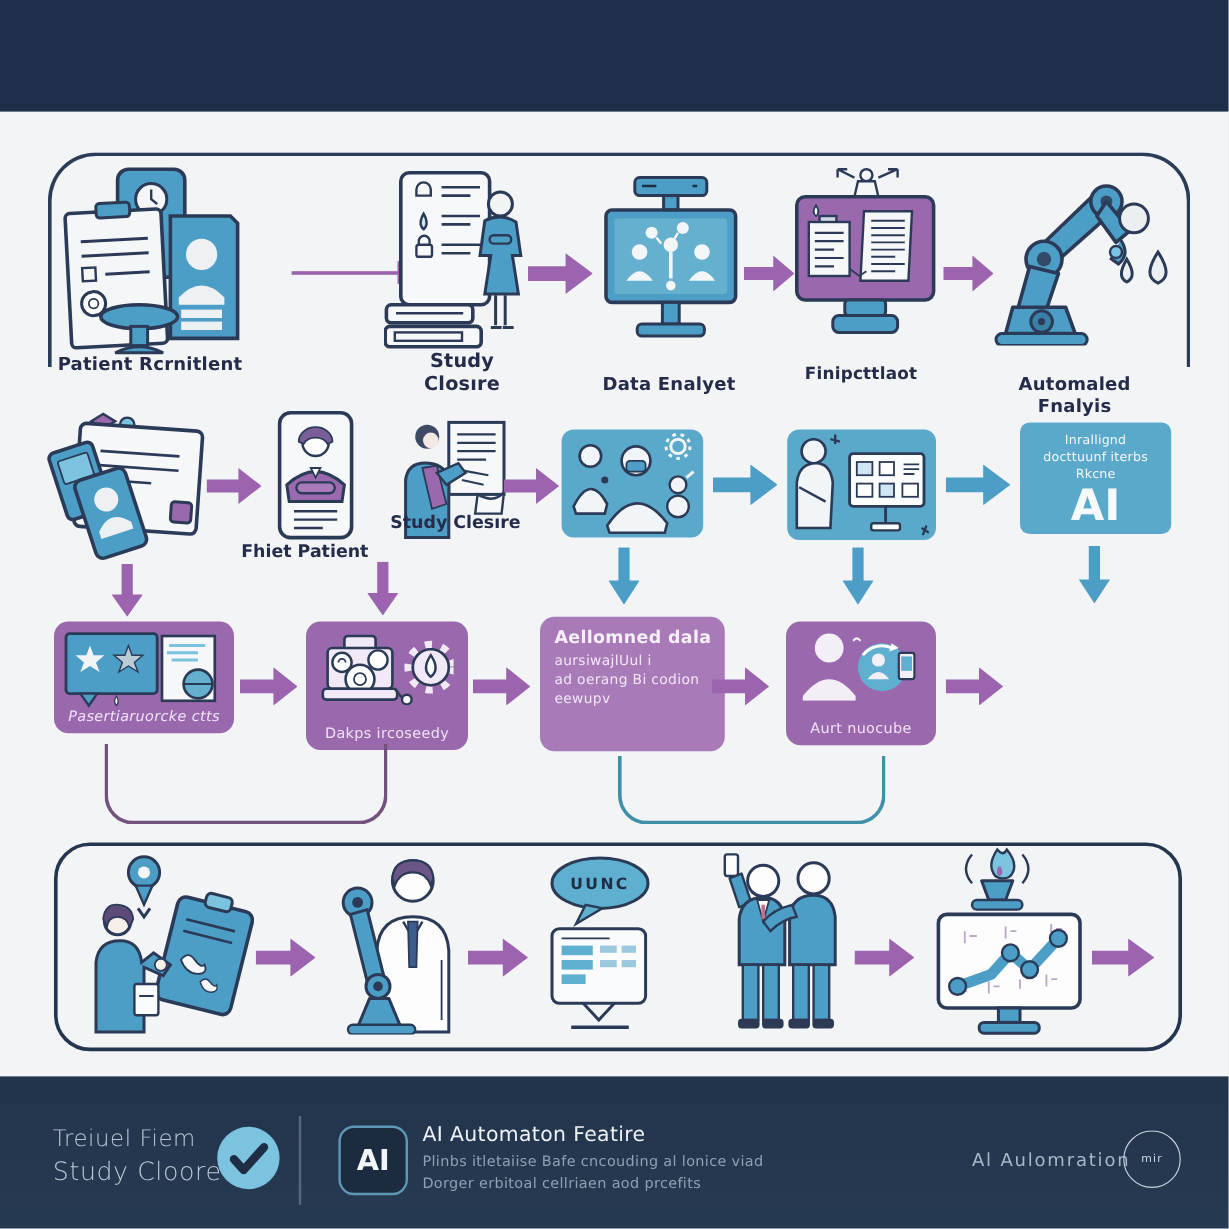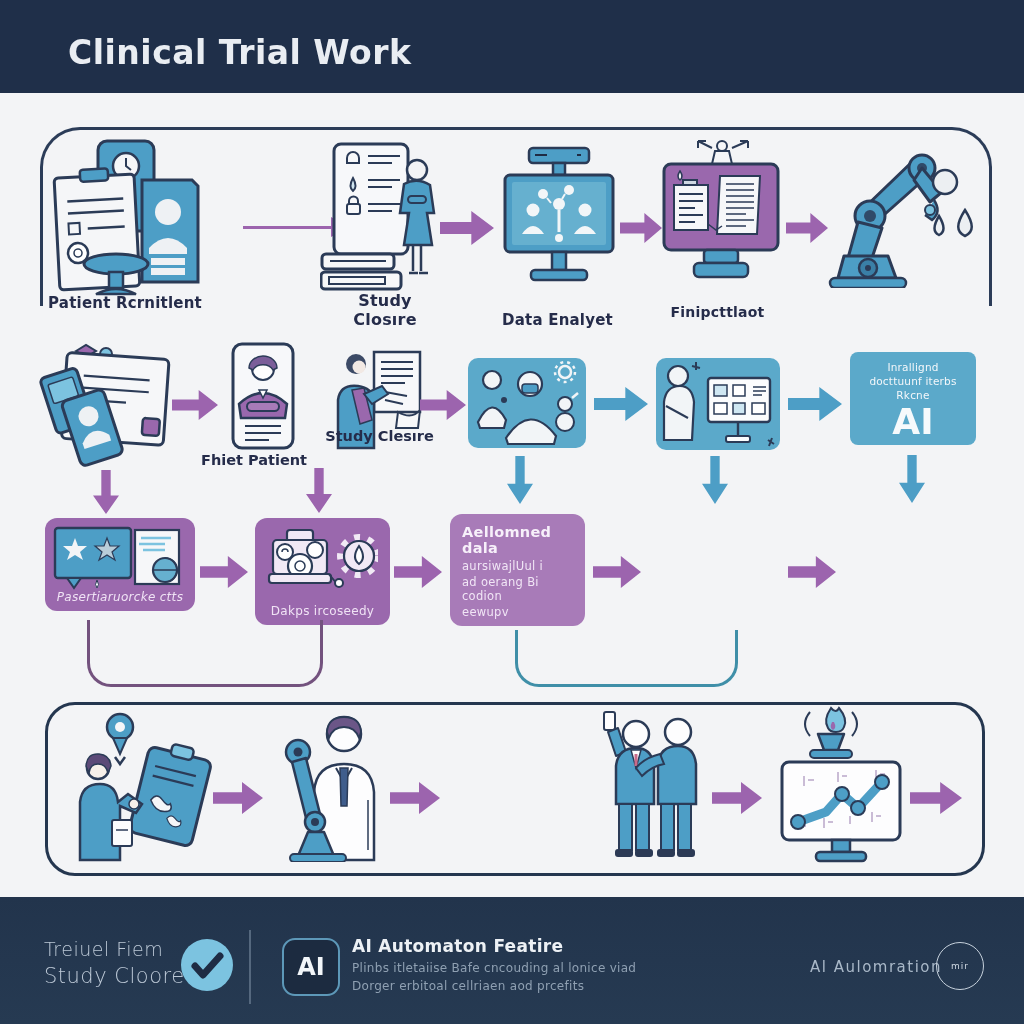--- a/index.html
+++ b/index.html
@@ -31,34 +31,33 @@
   .aib-big{text-align:center;color:#f6fafc;font-size:36px;font-weight:bold;line-height:1.05;}
   .p3-title{font-size:14.5px;font-weight:bold;color:#f7f0fa;margin:10px 0 3px 12px;letter-spacing:.3px;}
   .p3-line{font-size:11.5px;color:#f1e6f6;margin:2px 16px 0 12px;letter-spacing:.3px;}
   .b5-line{text-align:center;font-size:10.5px;color:#eef5f8;}
   
   .f-left{font-weight:300;color:#bcc8d6;letter-spacing:.5px;}
   .f-divider{width:2px;background:#55687e;}
   .ai-badge{width:54px;height:54px;border:2.5px solid #5d98b8;border-radius:13px;background:#1c2b40;
             display:flex;align-items:center;justify-content:center;color:#f2f6f9;
             font-size:24px;font-weight:bold;}
-  .f-title{font-size:17px;font-weight:bold;color:#edf1f5;letter-spacing:.3px;}
+  .f-title{font-size:17px;font-weight:normal;color:#edf1f5;letter-spacing:.3px;}
   .f-sub{font-size:12px;color:#8fa0b2;letter-spacing:.3px;}
   .f-right{font-size:15px;color:#a9b8c8;letter-spacing:1.5px;}
   .f-circle{width:46px;height:46px;border:1.5px solid #c6d1dc;border-radius:50%;
             display:flex;align-items:center;justify-content:center;font-size:9px;color:#cfd8e2;letter-spacing:1px;}
   svg{display:block;}
 </style>
 </head>
 <body>
 
 <div id="canvas">
 
   <div class="abs hdr"></div>
-  <div class="abs hdr-title">Clinical Trial Work</div>
 
   <div class="abs frame1"></div>
 
   <div class="abs" style="left:52px;top:138px">
     <svg width="150" height="160" viewBox="0 0 150 160">
       <rect x="46" y="3" width="56" height="90" rx="9" fill="#4d9ec6" stroke="#2b3b57" stroke-width="3"></rect>
       <circle cx="74" cy="28" r="13" fill="#f5f6f8" stroke="#2b3b57" stroke-width="2.5"></circle>
       <path d="M74 20v8l5 4" fill="none" stroke="#2b3b57" stroke-width="2"></path>
       <g transform="rotate(-3 45 95)">
         <rect x="5" y="38" width="80" height="112" rx="4" fill="#f5f6f8" stroke="#2b3b57" stroke-width="3"></rect>
@@ -169,20 +168,21 @@
       <rect x="12" y="130" width="76" height="10" rx="5" fill="#4d9ec6" stroke="#2b3b57" stroke-width="2.5"></rect>
     </svg>
   </div>
   <div class="abs" style="left:925px;top:168px">
     <svg width="60" height="95" viewBox="0 0 60 95">
       <circle cx="20" cy="14" r="12" fill="#eceff2" stroke="#2b3b57" stroke-width="2.5"></circle>
       <path d="M14 48C8 58 8 64 14 67 20 64 20 58 14 48Z" fill="#eceff2" stroke="#2b3b57" stroke-width="2.5"></path>
       <path d="M40 42C31 56 31 64 40 68 49 64 49 56 40 42Z" fill="#eceff2" stroke="#2b3b57" stroke-width="2.5"></path>
     </svg>
   </div>
+  <div class="abs lbl1" style="left:818px;top:311px;width:155px">Automaled Fnalyis</div>
 
   <div class="abs" style="left:36px;top:342px">
     <svg width="145" height="125" viewBox="0 0 145 125">
       <polygon points="40,9 50,3 60,9 50,15" fill="#9a68ad" stroke="#2b3b57" stroke-width="2"></polygon>
       <circle cx="70" cy="12" r="6" fill="#7cc3e0" stroke="#2b3b57" stroke-width="2"></circle>
       <g transform="rotate(4 80 60)">
         <rect x="28" y="14" width="102" height="86" rx="5" fill="#f6f7f9" stroke="#2b3b57" stroke-width="3"></rect>
         <path d="M46 36h66M46 48h66M46 60h44" stroke="#2b3b57" stroke-width="2.2"></path>
         <rect x="108" y="74" width="17" height="17" rx="3" fill="#9a68ad" stroke="#2b3b57" stroke-width="2.5"></rect>
       </g>
@@ -311,29 +311,44 @@
       <circle cx="92" cy="28" r="15" fill="#f1e9f5" stroke="#2b3b57" stroke-width="2.2"></circle>
       <path d="M92 18q-8 12 0 18 8-6 0-18z" fill="#fff" stroke="#2b3b57" stroke-width="2"></path>
       <path d="M62 46q6 8 8 9" fill="none" stroke="#2b3b57" stroke-width="2"></path>
       <circle cx="72" cy="55" r="4" fill="#fff" stroke="#2b3b57" stroke-width="2"></circle>
     </svg>
     <div class="p-lbl">Dakps ircoseedy</div>
   </div>
 
   <div class="abs arr arr-r" style="left:394px;top:556px;width:48px;height:32px"></div>
 
-  <div class="abs p-box" style="left:450px;top:514px;width:135px;height:112px;background:#a87bb8">
+  <div class="abs p-box" style="left:450px;top:514px;width:154px;height:112px;background:#a87bb8">
     <div class="p3-title">Aellomned dala</div>
     <div class="p3-line">aursiwajlUul i</div>
     <div class="p3-line">ad oerang Bi codion</div>
     <div class="p3-line">eewupv</div>
   </div>
 
   <div class="abs arr arr-r" style="left:593px;top:556px;width:48px;height:32px"></div>
 
+  <div class="abs p-box" style="left:655px;top:518px;width:125px;height:103px">
+    <svg class="abs" style="left:10px;top:8px" width="105" height="58" viewBox="0 0 105 58">
+      <circle cx="26" cy="14" r="12" fill="#f4eff7"></circle>
+      <path d="M4 54q22-28 44 0v4H4z" fill="#f4eff7"></path>
+      <path d="M46 8q3-4 6 0" fill="none" stroke="#f4eff7" stroke-width="1.8"></path>
+      <circle cx="70" cy="30" r="20" fill="#5fb0d0"></circle>
+      <path d="M54 20a20 20 0 0 1 24-6" fill="none" stroke="#fff" stroke-width="2.5"></path>
+      <polygon points="78,10 84,14 76,17" fill="#fff"></polygon>
+      <circle cx="67" cy="24" r="5.5" fill="#f4eff7"></circle>
+      <path d="M58 40q9-12 18 0z" fill="#f4eff7"></path>
+      <rect x="84" y="18" width="13" height="22" rx="2" fill="#f4eff7" stroke="#2b3b57" stroke-width="1.8"></rect>
+      <rect x="86" y="21" width="9" height="12" fill="#5fb0d0"></rect>
+    </svg>
+    <div class="p-lbl">Aurt nuocube</div>
+  </div>
 
   <div class="abs arr arr-r" style="left:788px;top:556px;width:48px;height:32px"></div>
 
 
   <div class="abs" style="left:87px;top:620px;width:230px;height:64px;border:3px solid #73527e;border-top:none;border-radius:0 0 24px 24px"></div>
   <div class="abs" style="left:515px;top:630px;width:217px;height:54px;border:3px solid #3f8fa8;border-top:none;border-radius:0 0 24px 24px"></div>
 
   <div class="abs band-frame"></div>
 
   <div class="abs" style="left:68px;top:712px">
@@ -373,20 +388,38 @@
       <polygon points="22,52 36,48 52,112 38,116" fill="#4d9ec6" stroke="#2b3b57" stroke-width="2.5" stroke-linejoin="round"></polygon>
       <circle cx="45" cy="112" r="10" fill="#4d9ec6" stroke="#2b3b57" stroke-width="2.5"></circle>
       <circle cx="45" cy="112" r="4" fill="#2b3b57"></circle>
       <polygon points="28,146 38,122 54,122 64,146" fill="#4d9ec6" stroke="#2b3b57" stroke-width="2.5" stroke-linejoin="round"></polygon>
       <rect x="20" y="144" width="56" height="8" rx="4" fill="#4d9ec6" stroke="#2b3b57" stroke-width="2"></rect>
     </svg>
   </div>
 
   <div class="abs arr arr-r" style="left:390px;top:782px;width:50px;height:32px"></div>
 
+  <div class="abs" style="left:448px;top:712px">
+    <svg width="100" height="152" viewBox="0 0 100 152">
+      <ellipse cx="52" cy="24" rx="40" ry="21" fill="#5fb0d0" stroke="#2b3b57" stroke-width="2.5"></ellipse>
+      <polygon points="40,42 32,58 54,45" fill="#5fb0d0" stroke="#2b3b57" stroke-width="2"></polygon>
+      <text x="52" y="29" text-anchor="middle" font-size="13" font-weight="bold" fill="#1f2c44" letter-spacing="2">UUNC</text>
+      <rect x="12" y="62" width="78" height="62" rx="6" fill="#fafbfd" stroke="#2b3b57" stroke-width="2.5"></rect>
+      <path d="M20 70h40" stroke="#2b3b57" stroke-width="1.5"></path>
+      <rect x="20" y="76" width="26" height="8" fill="#5fb0d0"></rect>
+      <rect x="20" y="88" width="26" height="8" fill="#5fb0d0"></rect>
+      <rect x="20" y="100" width="20" height="8" fill="#5fb0d0"></rect>
+      <rect x="52" y="76" width="14" height="6" fill="#9cc9de"></rect>
+      <rect x="70" y="76" width="12" height="6" fill="#9cc9de"></rect>
+      <rect x="52" y="88" width="14" height="6" fill="#9cc9de"></rect>
+      <rect x="70" y="88" width="12" height="6" fill="#9cc9de"></rect>
+      <path d="M38 124l13 14 13-14" fill="none" stroke="#2b3b57" stroke-width="2.5"></path>
+      <path d="M28 144h48" stroke="#2b3b57" stroke-width="3"></path>
+    </svg>
+  </div>
 
   <div class="abs" style="left:596px;top:710px">
     <svg width="118" height="152" viewBox="0 0 118 152">
       <rect x="8" y="2" width="11" height="18" rx="2" fill="#fdfdfe" stroke="#2b3b57" stroke-width="2"></rect>
       <polygon points="12,22 22,18 30,42 20,46" fill="#4d9ec6" stroke="#2b3b57" stroke-width="2" stroke-linejoin="round"></polygon>
       <circle cx="40" cy="24" r="13" fill="#fdfdfe" stroke="#2b3b57" stroke-width="2.5"></circle>
       <path d="M20 94V56q2-18 20-18 16 0 18 18v38z" fill="#4d9ec6" stroke="#2b3b57" stroke-width="2.5"></path>
       <polygon points="35,40 45,40 40,58" fill="#fdfdfe" stroke="#2b3b57" stroke-width="1.5"></polygon>
       <path d="M40 44v12" stroke="#c96b8a" stroke-width="3"></path>
       <rect x="23" y="94" width="13" height="46" fill="#4d9ec6" stroke="#2b3b57" stroke-width="2"></rect>

